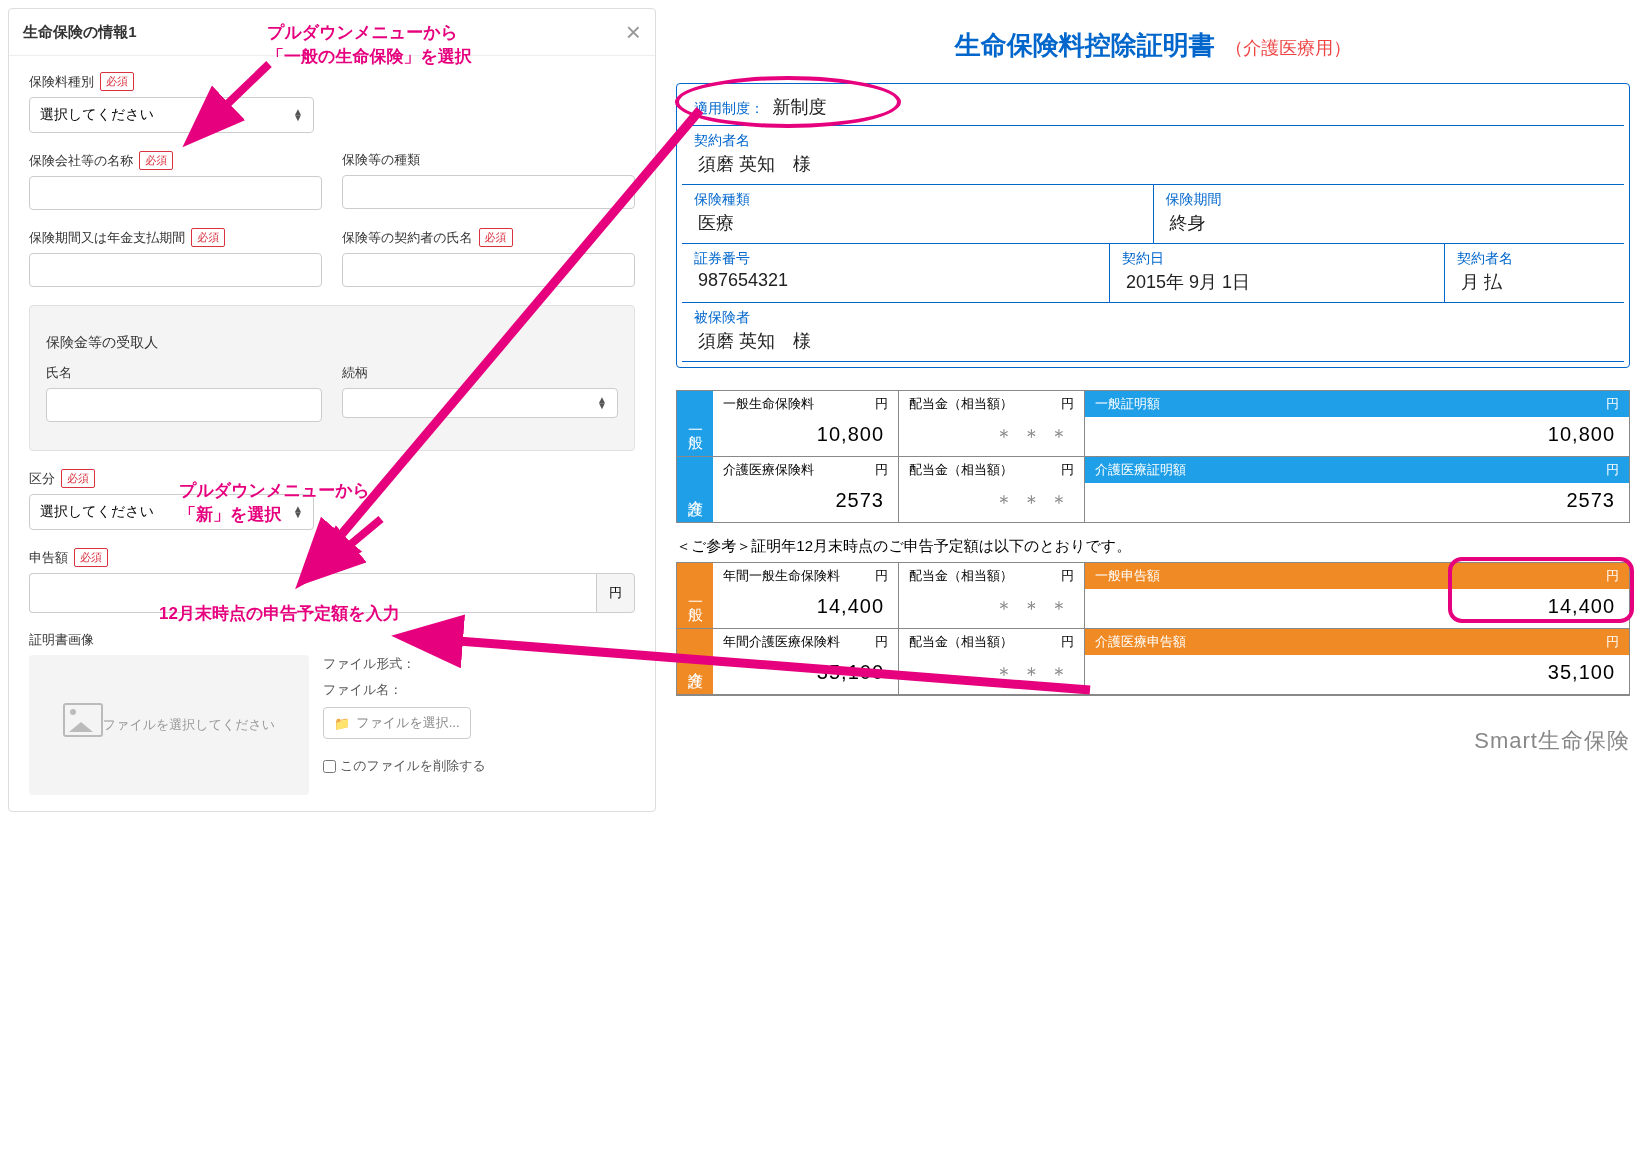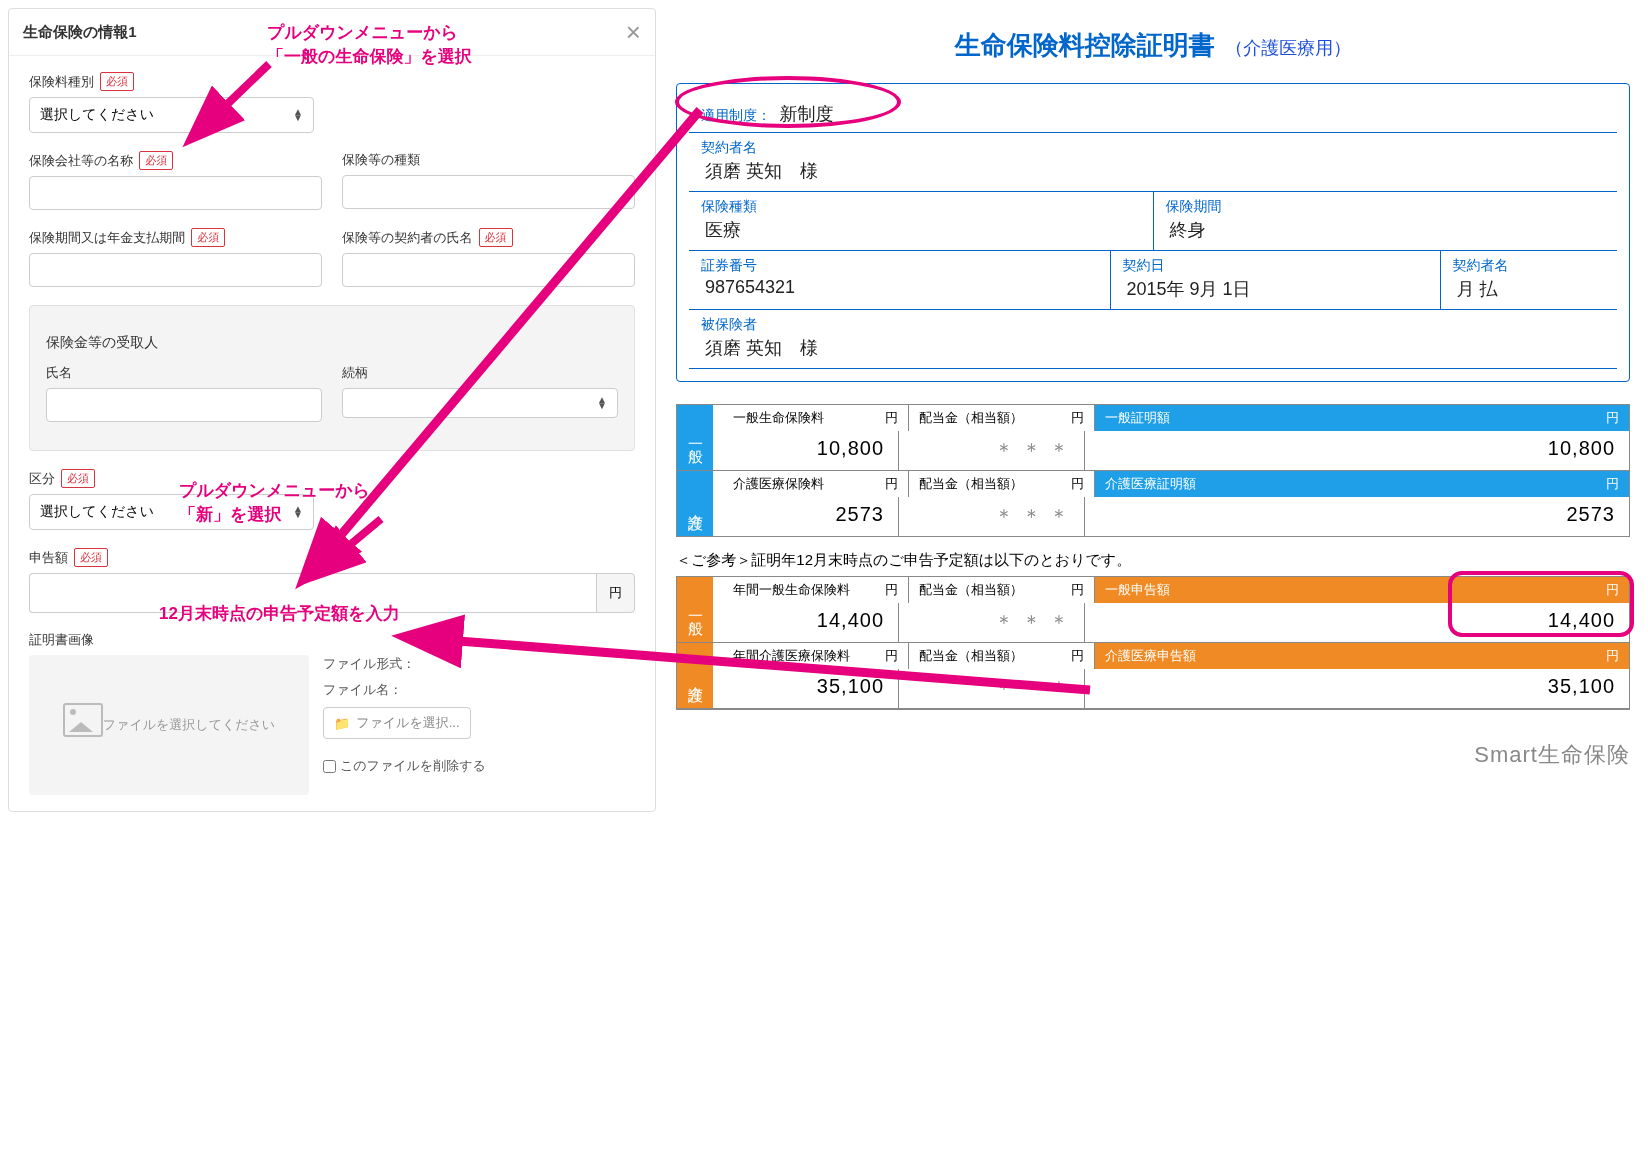--- a/index.html
+++ b/index.html
@@ -31,39 +31,39 @@
     .img-icon::after { content: ""; position: absolute; bottom: 3px; left: 4px; width: 0; height: 0; border-left: 12px solid transparent; border-right: 12px solid transparent; border-bottom: 10px solid #bbb; }
     .file-info { font-size: 13px; color: #555; }
     .file-info div { margin-bottom: 8px; }
     .file-btn { border: 1px solid #ccc; border-radius: 4px; padding: 6px 10px; background: #fff; color: #888; font-size: 13px; display: inline-flex; align-items: center; gap: 6px; cursor: pointer; }
     .chk-row { margin-top: 10px; font-size: 13px; color: #555; display: flex; align-items: center; gap: 4px; }
 
     
     .doc-panel { flex: 1; padding: 20px 10px; position: relative; }
     .doc-title { text-align: center; margin-bottom: 20px; }
     .doc-title-main { color: #0066cc; font-size: 26px; font-weight: bold; }
-    .doc-title-sub { font-size: 18px; color: #1d4ed8; margin-left: 6px; margin-top: 40px; }
-    .cert-box { border: 1px solid #0066cc; border-radius: 4px; padding: 12px; position: relative;}
+    .doc-title-sub { font-size: 18px; color: #ef4444; margin-left: 6px; margin-top: 40px; }
+    .cert-box { border: 1px solid #0066cc; border-radius: 4px; padding: 5px; position: relative;}
     .cert-row { border-bottom: 1px solid #0066cc; padding: 6px 12px; }
     .cert-row:last-child { border-bottom: none; }
     .cert-lbl { color: #0066cc; font-size: 14px; }
     .cert-val { font-size: 18px; color: #222; padding: 2px 4px; }
     .cert-grid { display: flex; }
     .cert-col { flex: 1; border-right: 1px solid #0066cc; padding: 6px 12px; }
     .cert-col:last-child { border-right: none; }
     .hl-ring { position: absolute; border: 4px solid #e6007e; border-radius: 50% / 50%; pointer-events: none; }
 
     .amt-table { margin-top: 22px; border: 1px solid #888; }
     .at-row { display: flex; border-bottom: 1px solid #888; }
     .at-row:last-child { border-bottom: none; }
     .at-side { width: 36px; display: flex; align-items: center; justify-content: center; writing-mode: vertical-rl; text-orientation: upright; color: #fff; font-size: 15px; letter-spacing: 2px; }
     .side-blue { background: #1e9fe8; }
     .side-orange { background: #f08a24; }
     .at-cols { flex: 1; display: flex; flex-direction: column; }
-    .at-hdr { display: flex; font-size: 13px; margin-left: 10px; }
+    .at-hdr { display: flex; font-size: 13px; }
     .at-vals { display: flex; font-size: 20px; }
     .at-c { border-right: 1px solid #888; padding: 4px 10px; display: flex; justify-content: space-between; align-items: center; }
     .at-c:last-child { border-right: none; gap: 36px; }
     .c1 { width: 186px; }
     .c2 { width: 186px; }
     .c3 { flex: 1; color: #fff; }
     .at-v { text-align: right; padding: 6px 14px; font-family: "Arial", sans-serif; letter-spacing: 1px; border-right: 1px solid #888;}
     .at-v:last-child{border-right:none;}
     .v1{width:186px;} .v2{width:186px; color:#888;} .v3{flex:1;}
     .hdr-blue { background: #1e9fe8; }

